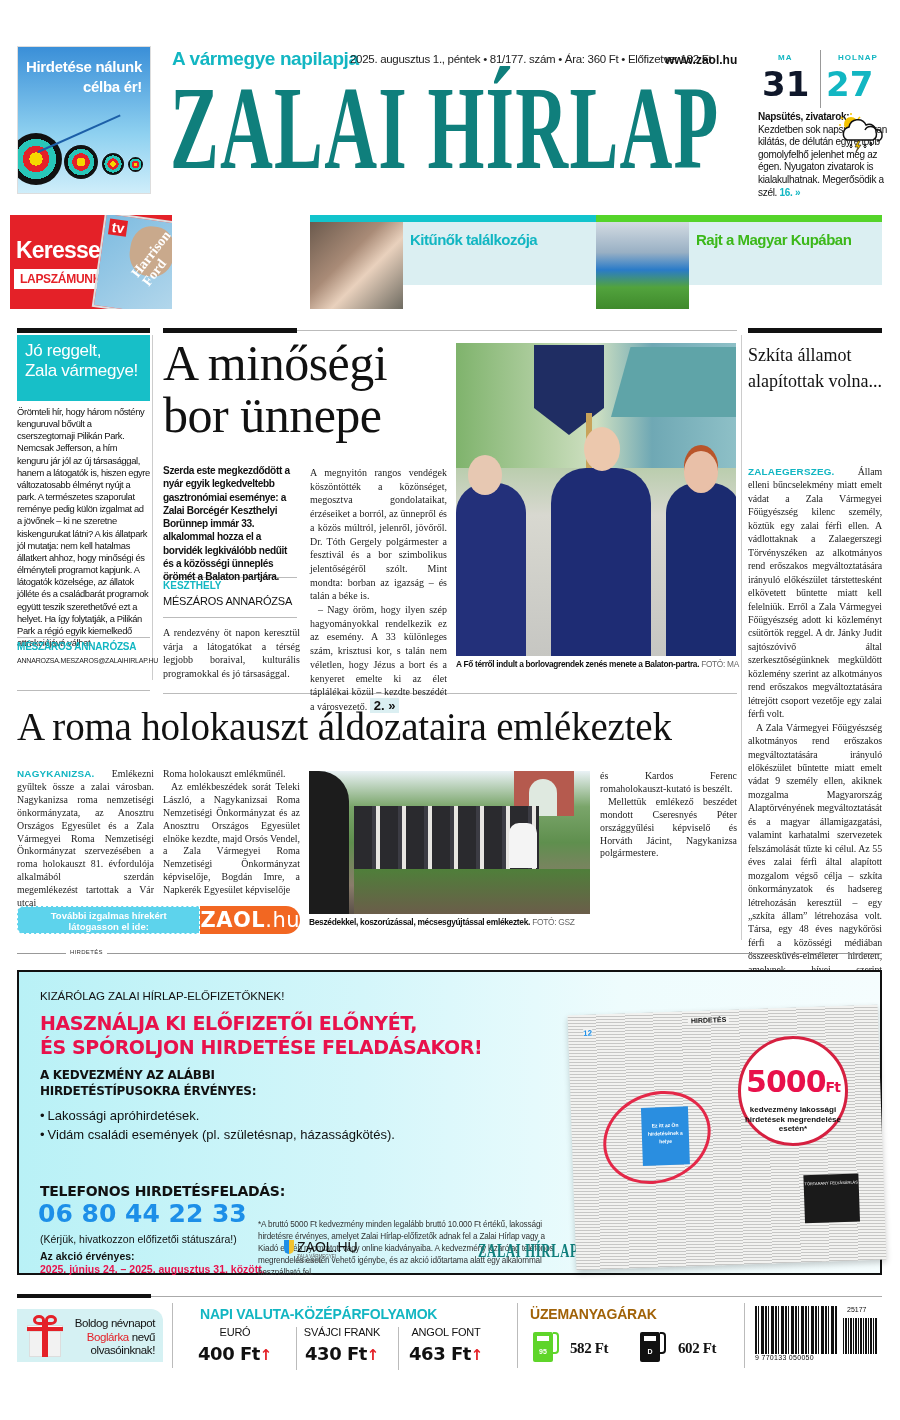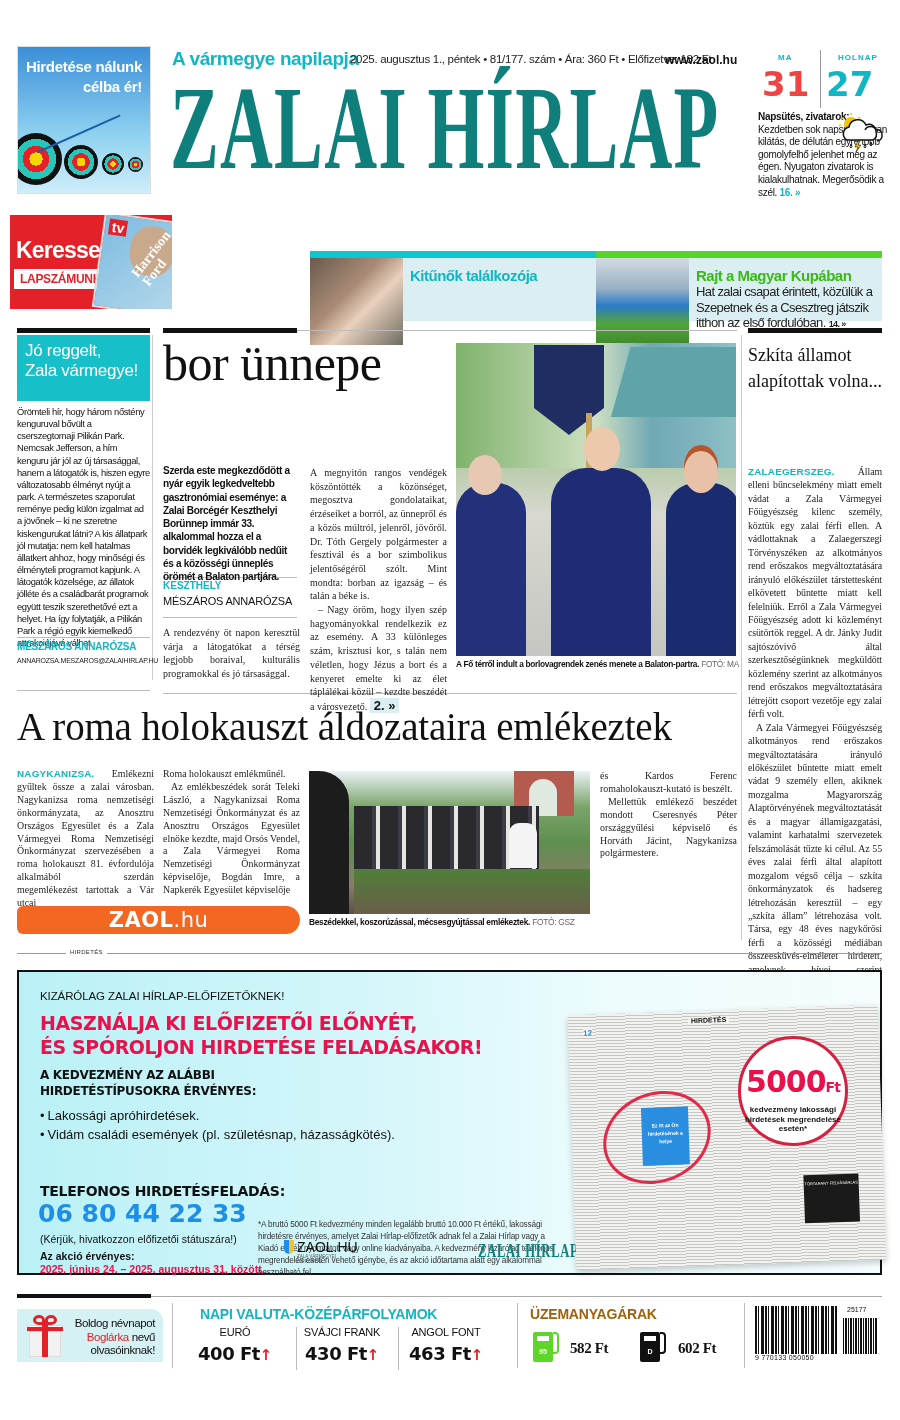--- a/index.html
+++ b/index.html
@@ -11,37 +11,37 @@
   
   .ad-target { left: 17px; top: 46px; width: 134px; height: 148px; background: linear-gradient(#3a8fd8, #8fd1f0 60%, #cfeefa); overflow: hidden; border: 1px solid #ddd; }
   .ad-target .txt { position: absolute; right: 8px; top: 10px; text-align: right; color: #fff; font-weight: bold; font-size: 15px; line-height: 20px; font-family: "Liberation Sans", sans-serif; letter-spacing: -0.3px; }
   .tgt { position: absolute; border-radius: 50%; }
   .tagline { left: 172px; top: 48px; font-size: 19px; font-weight: bold; color: #12b6c2; letter-spacing: -0.4px; }
   .issue { left: 350px; top: 53px; font-size: 11.5px; color: #222; letter-spacing: -0.3px; }
   .web { left: 665px; top: 53px; font-size: 12px; font-weight: bold; }
   .logo { left: 170px; top: 70px; width: 560px; height: 118px; font-family: "Liberation Serif", serif; font-weight: bold; color: #0f7f7c; font-size: 118px; line-height: 118px; transform: scaleX(0.62); transform-origin: left top; white-space: nowrap; letter-spacing: 2px; }
   .weather-ma-lbl { left: 778px; top: 53px; font-size: 8px; font-weight: bold; color: #12b6c2; letter-spacing: 1px; }
   .weather-hol-lbl { left: 838px; top: 53px; font-size: 8px; font-weight: bold; color: #12b6c2; letter-spacing: 1px; }
-  .weather-ma { left: 762px; top: 64px; font-size: 34px; font-weight: bold; color: #ef4444; font-family: "DejaVu Sans", sans-serif; }
+  .weather-ma { left: 762px; top: 64px; font-size: 34px; font-weight: bold; color: #0f172a; font-family: "DejaVu Sans", sans-serif; }
   .weather-hol { left: 826px; top: 64px; font-size: 34px; font-weight: bold; color: #12b6c2; font-family: "DejaVu Sans", sans-serif; }
   .weather-div { left: 820px; top: 50px; width: 1px; height: 58px; background: #999; }
   .weather-text { left: 758px; top: 111px; width: 130px; font-size: 10px; line-height: 12.6px; color: #111; letter-spacing: -0.3px; }
   .weather-text b { font-weight: bold; }
   .weather-icon { left: 835px; top: 112px; width: 50px; height: 40px; }
 
   
   .tv-ad { left: 10px; top: 215px; width: 162px; height: 94px; background: #e42128; overflow: hidden; }
   .tv-ad .big { position: absolute; left: 6px; top: 22px; color: #fff; font-weight: bold; font-size: 23px; letter-spacing: -0.8px; }
   .tv-ad .pill { position: absolute; left: 4px; top: 54px; background: #fff; color: #e42128; font-weight: bold; font-size: 12px; padding: 3px 6px; border-radius: 0 10px 10px 0; letter-spacing: -0.3px; }
   .tv-mag { position: absolute; left: 88px; top: 2px; width: 84px; height: 96px; background: linear-gradient(135deg,#7dbbe0,#b5d8ec); transform: rotate(8deg); border: 2px solid #ddd; }
   .tv-mag .tvlogo { position: absolute; left: 4px; top: 4px; background: #e42128; color: #fff; font-weight: bold; font-size: 14px; padding: 0 3px; }
   .tv-mag .face { position: absolute; left: 28px; top: 6px; width: 44px; height: 50px; background: #c9a98c; border-radius: 45%; }
   .tv-mag .name { position: absolute; left: 30px; top: 54px; color: #fff; font-family: "Liberation Serif", serif; font-weight: bold; font-size: 14px; line-height: 14px; transform: rotate(-60deg); transform-origin: left top; }
 
-  .teaser { top: 215px; height: 70px; background: #dbeff2; margin-top: 36px; }
+  .teaser { top: 215px; height: 70px; background: #dbeff2; }
   .teaser .bar { position: absolute; left: 0; top: 0; right: 0; height: 7px; }
   .teaser .ph { position: absolute; left: 0; top: 7px; width: 54px; height: 87px; }
   .teaser .ttl { position: absolute; left: 100px; top: 16px; font-weight: bold; font-size: 15px; letter-spacing: -0.5px; }
   .teaser .body { position: absolute; left: 100px; top: 33px; width: 190px; font-size: 13px; line-height: 15.5px; letter-spacing: -0.6px; color: #222; }
   .teaser .ref { font-size: 9px; font-weight: bold; }
 
   
   .rule-black { height: 5px; background: #111; }
   .rule-grey { height: 1px; background: #bbb; }
   .vrule { width: 1px; background: #ccc; }
@@ -205,21 +205,20 @@
 
 <div class="abs teaser" style="left:310px;width:286px;">
   <div class="bar" style="background:#12c4cc;"></div>
   <div class="ph" style="width:93px;background:linear-gradient(135deg,#6b5a4d,#a98b77 40%,#e9d1bd 60%,#6e6b61);"></div>
   <div class="ttl" style="color:#12b6c2;">Kitűnők találkozója</div>
 </div>
 <div class="abs teaser" style="left:596px;width:286px;">
   <div class="bar" style="background:#55d42a;"></div>
   <div class="ph" style="width:93px;background:linear-gradient(#d3dbe2 0%,#99b0c4 35%,#2a7bc8 55%,#52a33d 75%,#3f8a2c 100%);"></div>
   <div class="ttl" style="color:#3cb81a;">Rajt a Magyar Kupában</div>
-  <div class="body"><span>Hat zalai csapat érintett, közülük a Szepetnek és a Csesztreg játszik itthon az első fordulóban.</span> <span class="ref">14. »</span></div>
 </div>
 
 <div class="abs rule-black" style="left:17px;top:328px;width:133px;"></div>
 <div class="abs rule-black" style="left:163px;top:328px;width:134px;"></div>
 <div class="abs rule-grey" style="left:297px;top:330px;width:440px;"></div>
 <div class="abs rule-black" style="left:748px;top:328px;width:134px;"></div>
 <div class="abs vrule" style="left:152px;top:335px;height:345px;"></div>
 <div class="abs vrule" style="left:741px;top:335px;height:605px;"></div>
 <div class="abs rule-grey" style="left:17px;top:690px;width:133px;"></div>
 <div class="abs rule-grey" style="left:163px;top:693px;width:574px;"></div>
@@ -229,20 +228,21 @@
 
 <div class="abs morning-box">
   <div>Jó reggelt,</div>
   <div>Zala vármegye!</div>
 </div>
 <div class="abs morning-text">Örömteli hír, hogy három nőstény kenguruval bővült a cserszegtomaji Pilikán Park. Nemcsak Jefferson, a hím kenguru jár jól az új társasággal, hanem a látogatók is, hiszen egyre változatosabb élményt nyújt a park. A természetes szaporulat reménye pedig külön izgalmat ad a jövőnek – ki ne szeretne kiskengurukat látni? A kis állatpark jól mutatja: nem kell hatalmas állatkert ahhoz, hogy minőségi és élményteli programot kapjunk. A látogatók közelsége, az állatok jólléte és a családbarát programok együtt teszik szerethetővé ezt a helyet. Ha így folytatják, a Pilikán Park a régió egyik kiemelkedő attrakciójává válhat.</div>
 <div class="abs morning-author">MÉSZÁROS ANNARÓZSA</div>
 <div class="abs morning-email">ANNAROZSA.MESZAROS@ZALAIHIRLAP.HU</div>
 
 <div class="abs lead-title">
+  <div>A minőségi</div>
   <div>bor ünnepe</div>
 </div>
 <div class="abs lead-intro">Szerda este megkezdődött a nyár egyik legkedveltebb gasztronómiai eseménye: a Zalai Borcégér Keszthelyi Borünnep immár 33. alkalommal hozza el a borvidék legkiválóbb nedűit és a közösségi ünneplés örömét a Balaton partjára.</div>
 <div class="abs lead-place">KESZTHELY</div>
 <div class="abs lead-author">MÉSZÁROS ANNARÓZSA</div>
 <div class="abs lead-body1">A rendezvény öt napon keresztül várja a látogatókat a térség legjobb boraival, kulturális programokkal és jó társasággal.</div>
 <div class="abs lead-body2">
   <p>A megnyitón rangos vendégek köszöntötték a közönséget, megosztva gondolataikat, érzéseiket a borról, az ünnepről és a közös múltról, jelenről, jövőről. Dr. Tóth Gergely polgármester a fesztivál és a bor szimbolikus jelentőségéről szólt. Mint mondta: borban az igazság – és talán a béke is.</p>
   <p><span>– Nagy öröm, hogy ilyen szép hagyományokkal rendelkezik ez az esemény. A 33 különleges szám, krisztusi kor, s talán nem véletlen, hogy Jézus a bort és a kenyeret emelte ki az élet táplálékai közül – kezdte beszédét a városvezető.</span> <span class="ref-box" style="font-size:13px;">2. »</span></p>
 </div>
@@ -287,20 +287,24 @@
 </div>
 <div class="abs roma-caption">
   <span style="font-weight:bold;">Beszédekkel, koszorúzással, mécsesgyújtással emlékeztek.</span>
   <span style="color:#666;">FOTÓ: GSZ</span>
 </div>
 <div class="abs roma-col" style="left:600px;top:770px;">
   <p>és Kardos Ferenc romaholokauszt-kutató is beszélt.</p>
   <p>Mellettük emlékező beszédet mondott Cseresnyés Péter országgyűlési képviselő és Horváth Jácint, Nagykanizsa polgármestere.</p>
 </div>
 <div class="abs zaol-banner">
+  <div class="l">
+    <div>További izgalmas hírekért</div>
+    <div>látogasson el ide:</div>
+  </div>
   <div class="r"><b>ZAOL</b><span>.hu</span></div>
 </div>
 
 <div class="abs ad-label-line"></div>
 <div class="abs ad-label">HIRDETÉS</div>
 <div class="abs ad-box"></div>
 <div class="abs ad-pre">KIZÁRÓLAG ZALAI HÍRLAP-ELŐFIZETŐKNEK!</div>
 <div class="abs ad-head">
   <div>HASZNÁLJA KI ELŐFIZETŐI ELŐNYÉT,</div>
   <div>ÉS SPÓROLJON HIRDETÉSE FELADÁSAKOR!</div>

